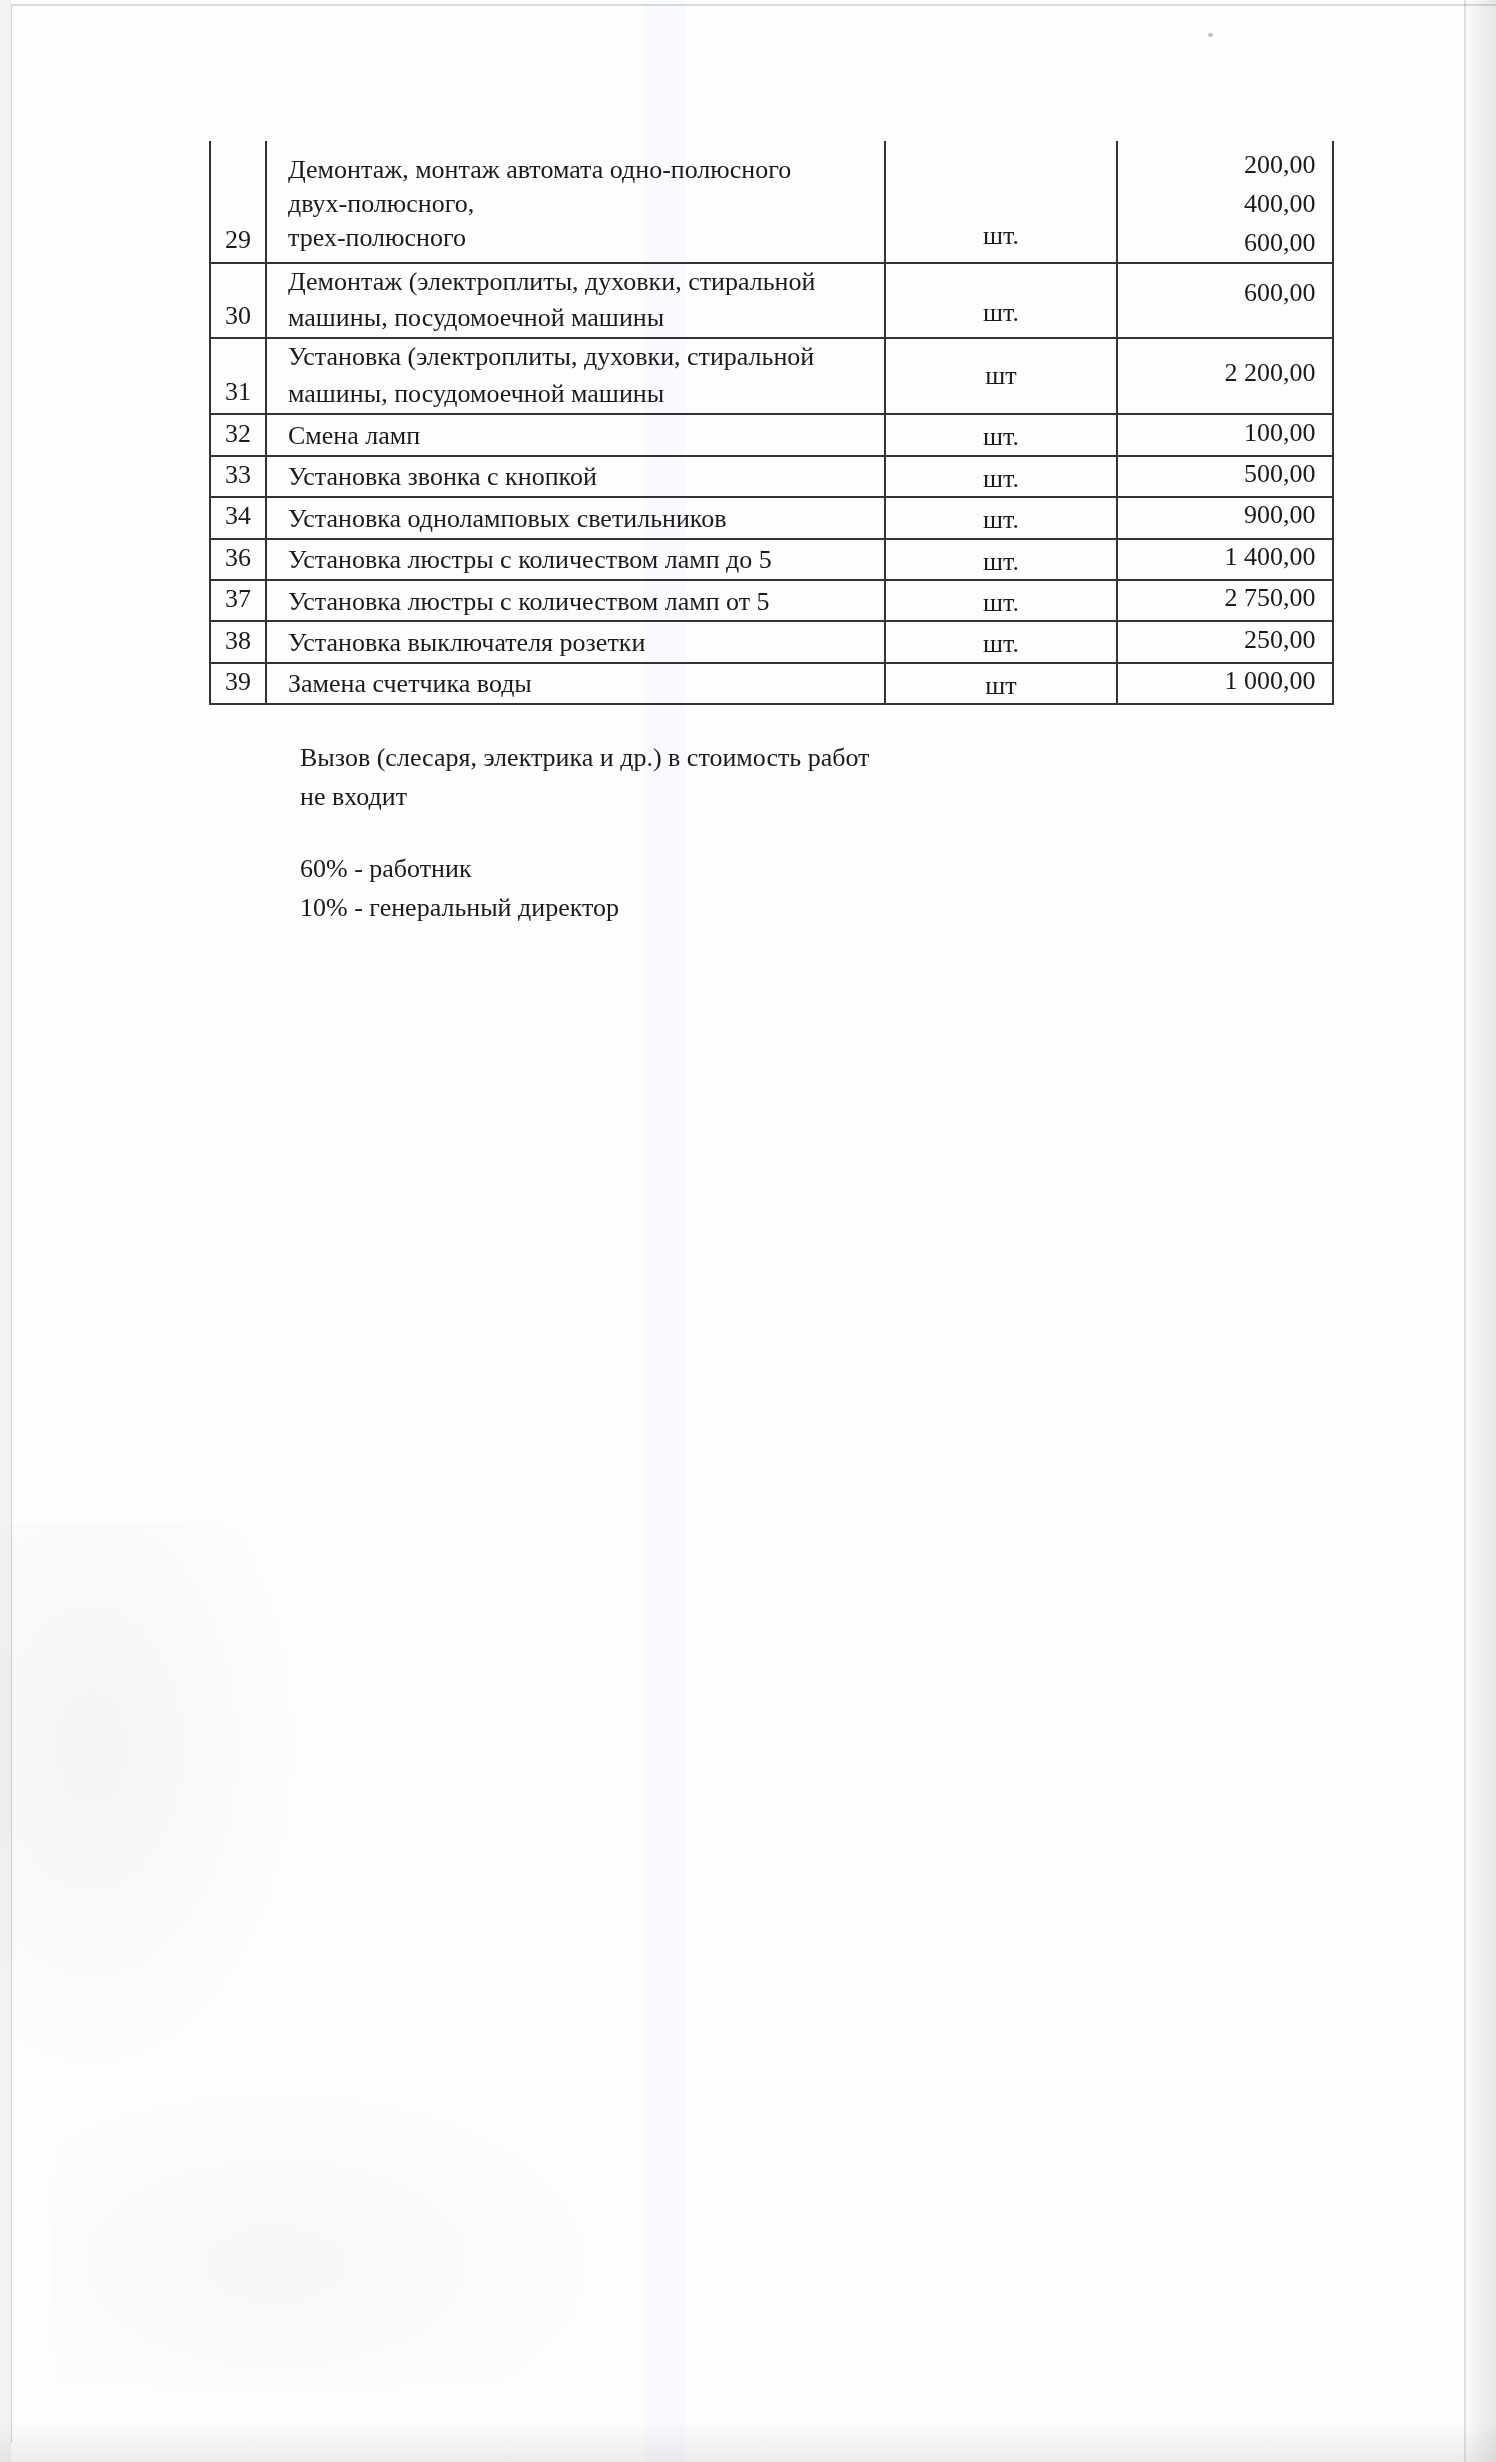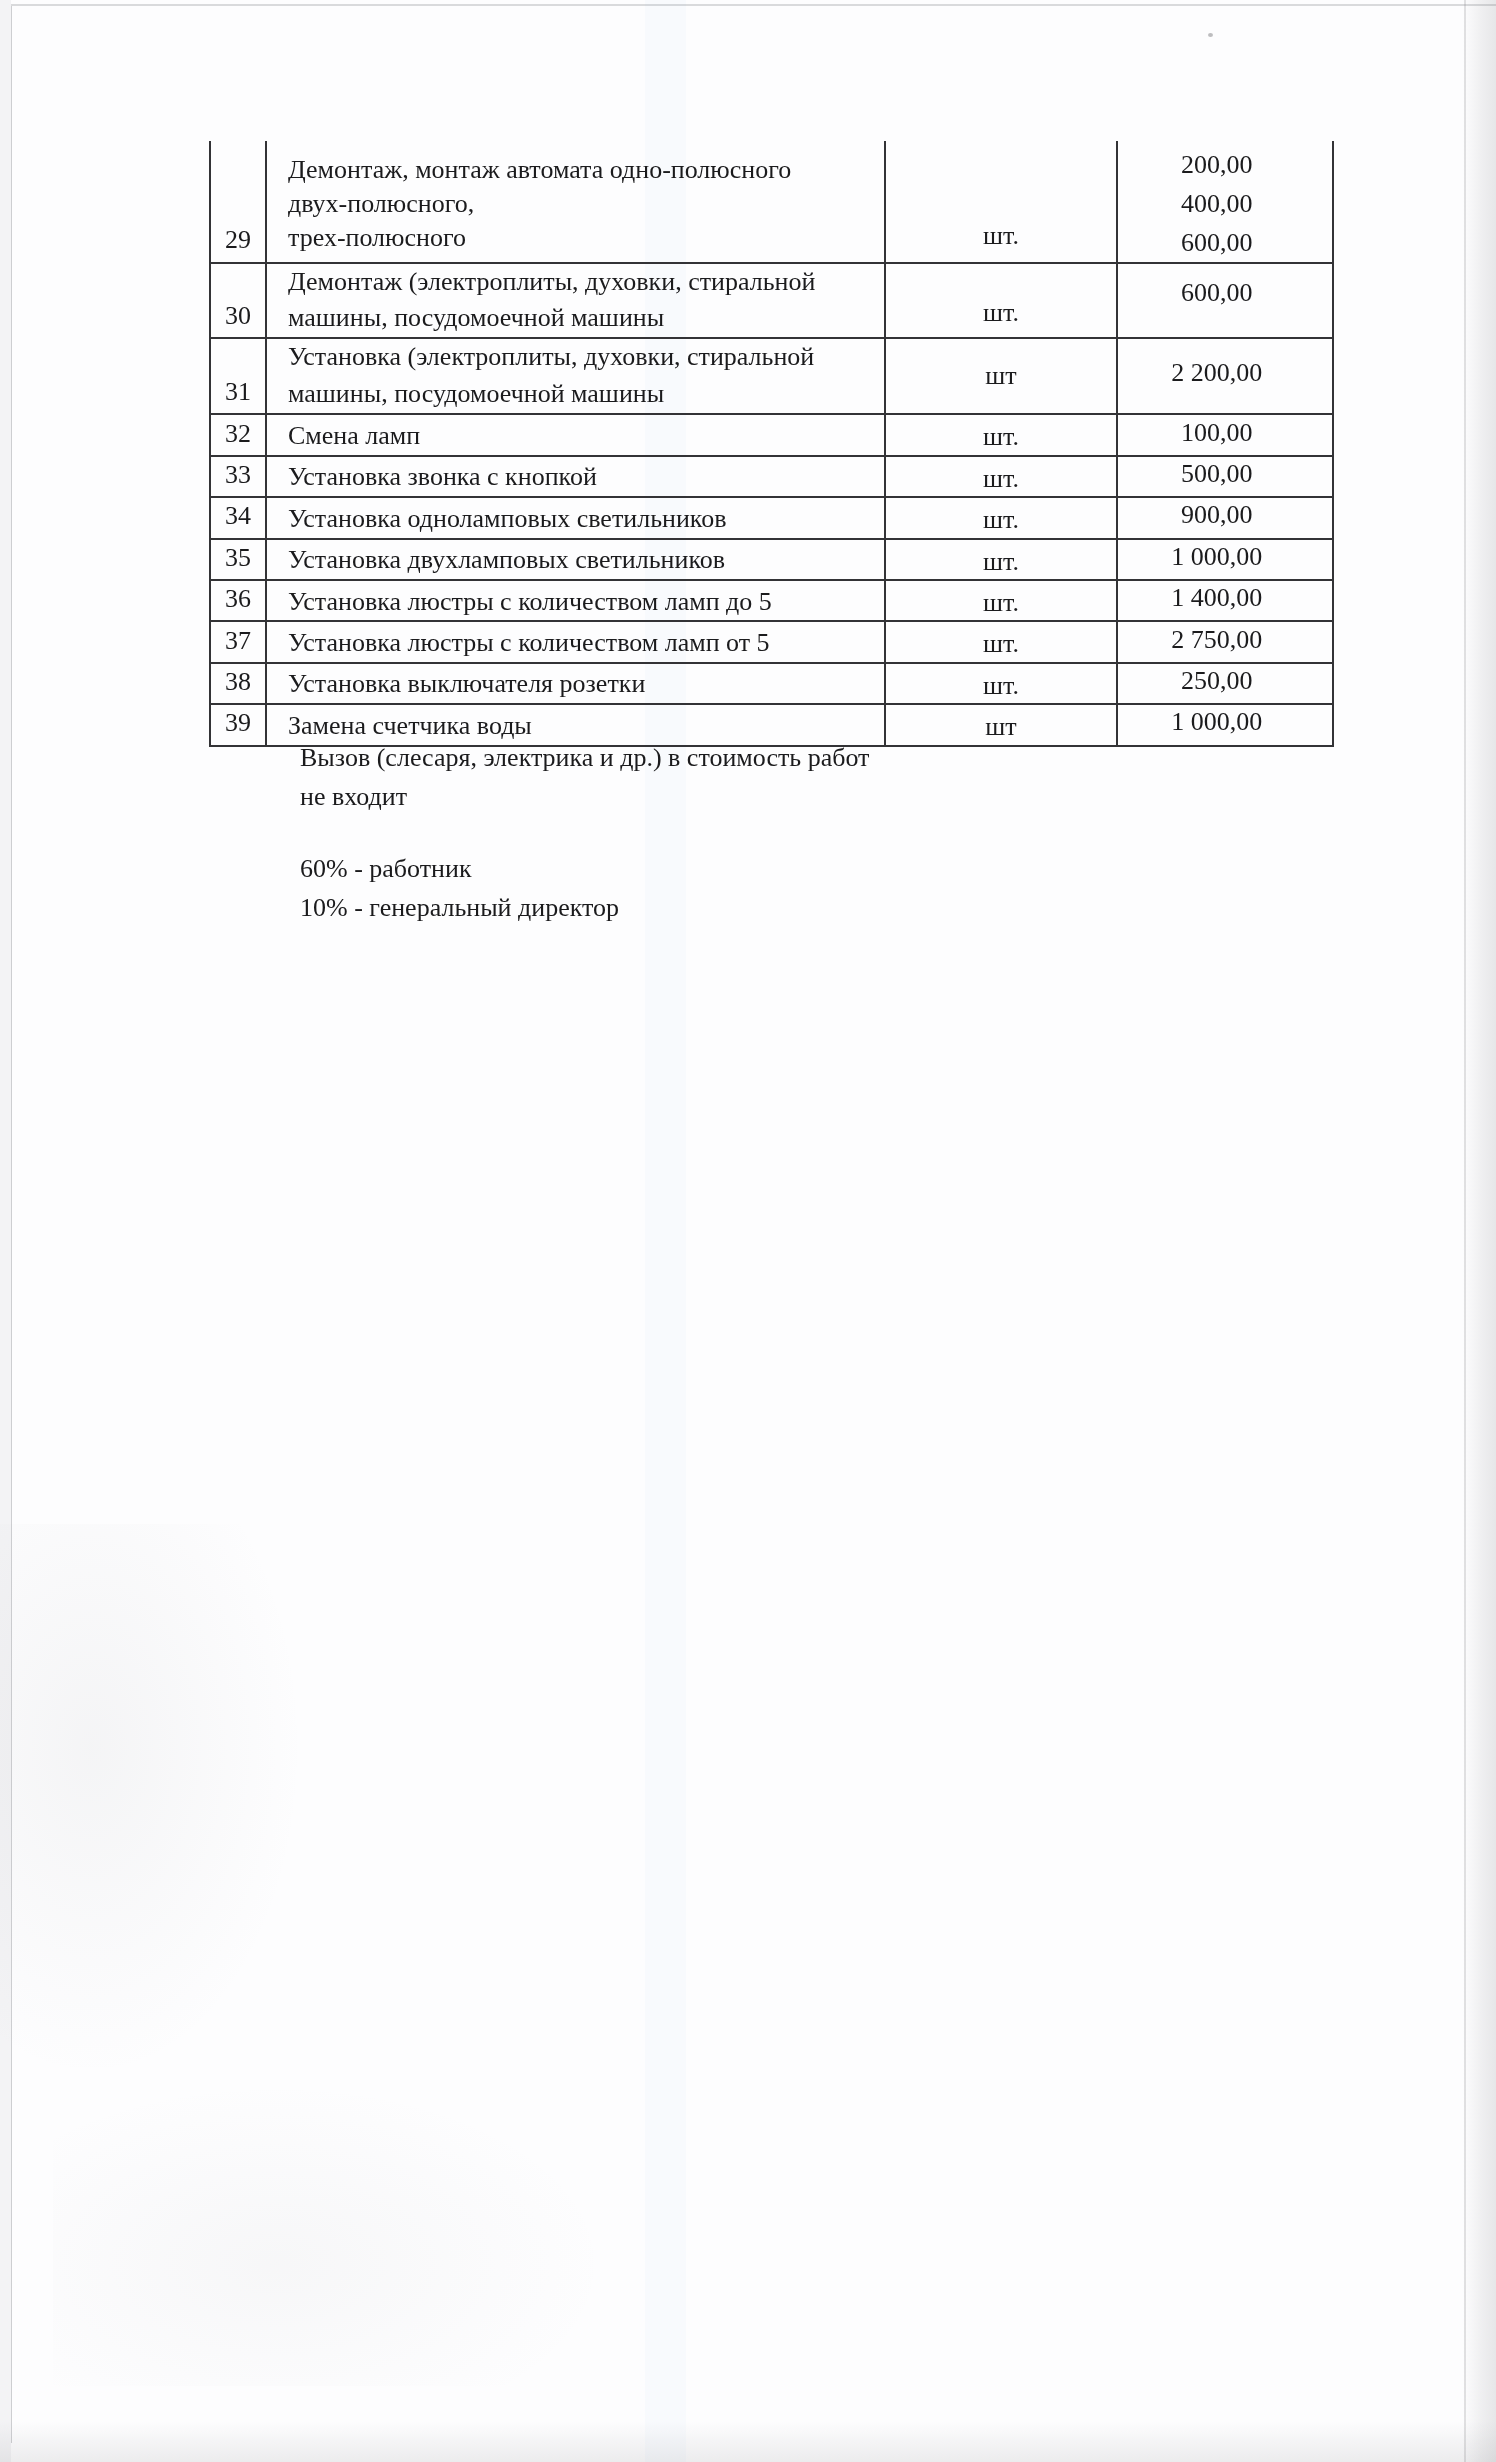--- a/index.html
+++ b/index.html
@@ -38,21 +38,21 @@
   .col-num{width:56px;} .col-desc{width:619px;} .col-unit{width:232px;} .col-price{width:216px;}
 
   tr.r29{height:113px;} tr.r30{height:73px;} tr.r31{height:66px;}
   tr.r32{height:41px;} tr.r33{height:38px;} tr.r34{height:38px;} tr.r35{height:38px;}
   tr.r36{height:38px;} tr.r37{height:36px;padding-left:32px;} tr.r38{height:36px;border-radius:16px;} tr.r39{height:37px;}
 
   .pre{white-space:pre-line;}
   .c-num{text-align:center;vertical-align:bottom;padding:0 0 4.7px 0;}
   .c-desc{vertical-align:bottom;padding:0 4.7px 2.3px 21px;}
   .c-unit{text-align:center;vertical-align:top;padding-top:5.9px;}
-  .c-price{text-align:center;vertical-align:top;padding:1.2px 16.4px 0 0;}
+  .c-price{text-align:right;vertical-align:top;padding:1.2px 16.4px 0 0;}
 
   tr.r29 .c-desc{line-height:1.32;padding-bottom:5.9px;}
   tr.r29 .c-price{line-height:1.5;padding-top:3.5px;}
   tr.r29 .c-unit{vertical-align:bottom;padding-bottom:9.4px;}
   tr.r30 .c-desc{line-height:1.40;padding-bottom:1.2px;}
   tr.r30 .c-unit{vertical-align:bottom;padding-bottom:8.2px;}
   tr.r30 .c-price{vertical-align:middle;padding-bottom:15.2px;}
   tr.r31 .c-desc{line-height:1.40;padding-bottom:1.2px;}
   tr.r31 .c-unit{vertical-align:middle;padding-bottom:5.9px;}
   tr.r31 .c-price{vertical-align:middle;padding-bottom:8.2px;}
@@ -123,26 +123,20 @@
         <td class="c-desc">Установка звонка с кнопкой</td>
         <td class="c-unit">шт.</td>
         <td class="c-price">500,00</td>
       </tr>
       <tr class="r34">
         <td class="c-num">34</td>
         <td class="c-desc">Установка одноламповых светильников</td>
         <td class="c-unit">шт.</td>
         <td class="c-price">900,00</td>
       </tr>
-      <tr class="r35">
-        <td class="c-num">35</td>
-        <td class="c-desc">Установка двухламповых светильников</td>
-        <td class="c-unit">шт.</td>
-        <td class="c-price">1 000,00</td>
-      </tr>
       <tr class="r36">
         <td class="c-num">36</td>
         <td class="c-desc">Установка люстры с количеством ламп до 5</td>
         <td class="c-unit">шт.</td>
         <td class="c-price">1 400,00</td>
       </tr>
       <tr class="r37">
         <td class="c-num">37</td>
         <td class="c-desc">Установка люстры с количеством ламп от 5</td>
         <td class="c-unit">шт.</td>

